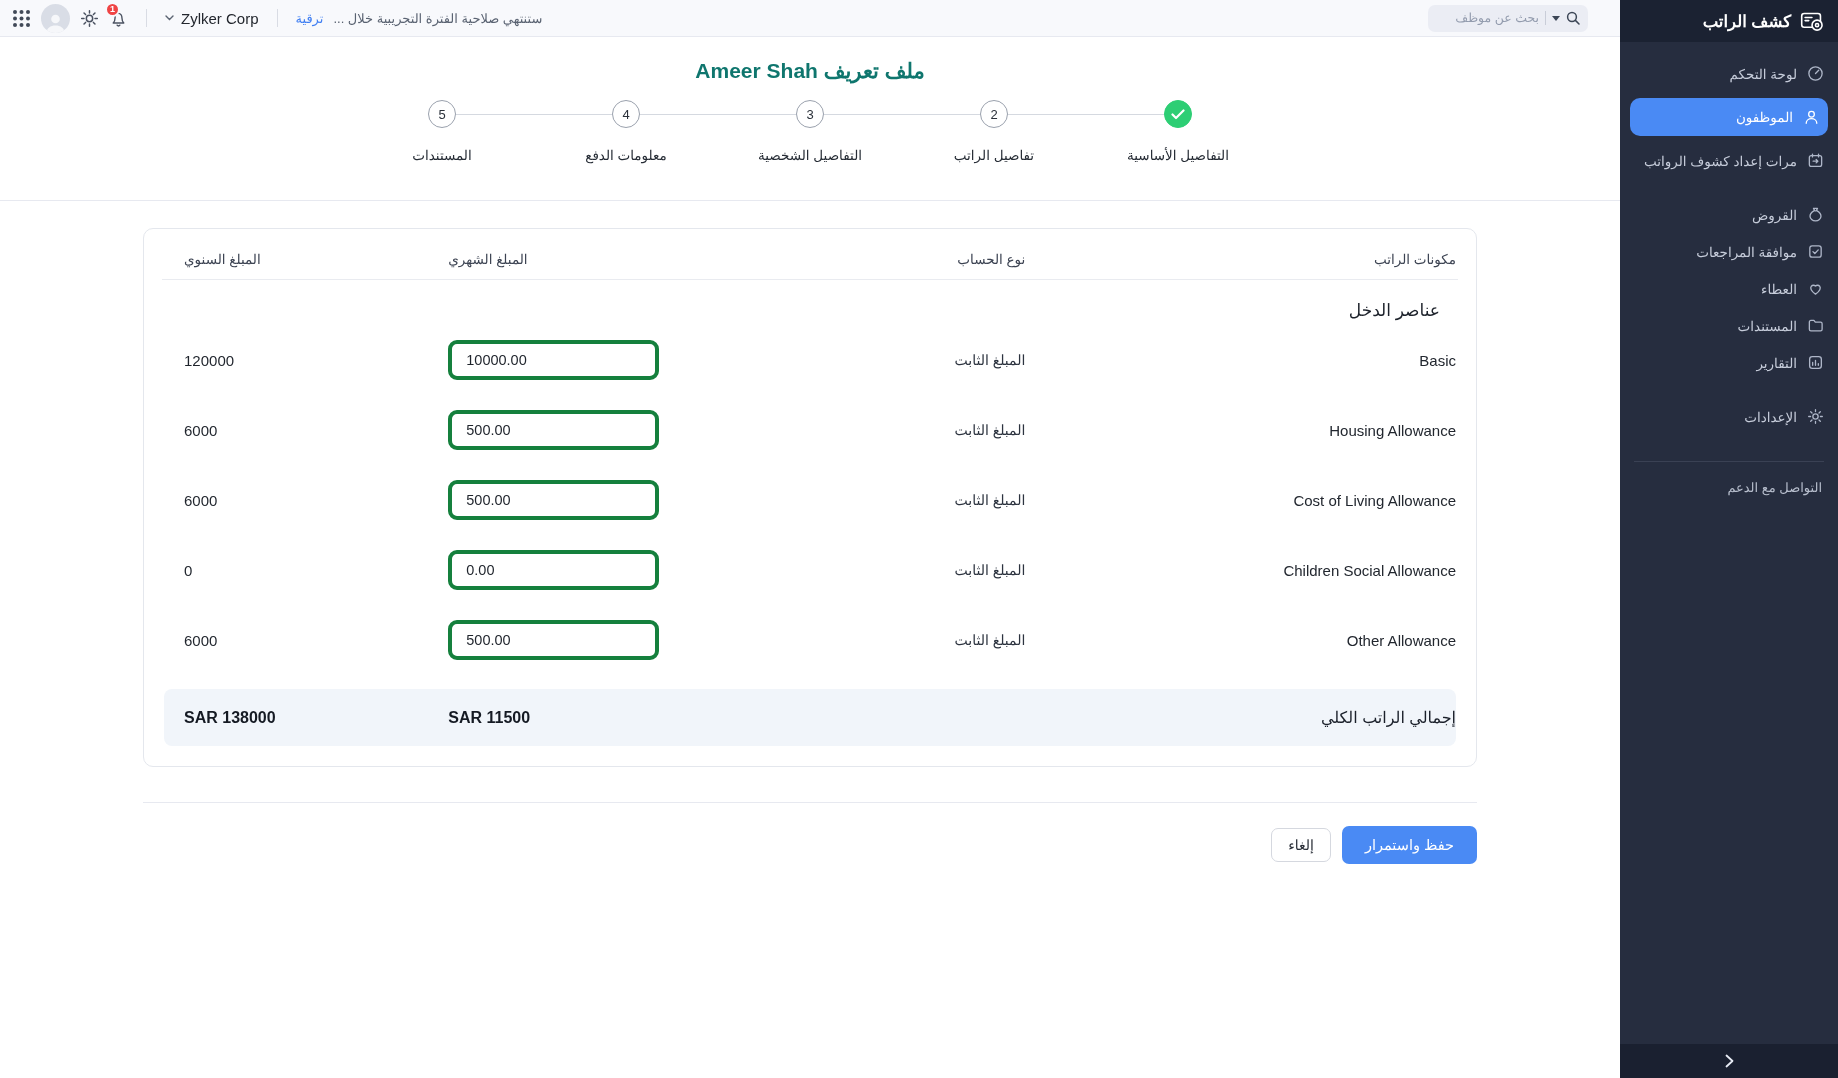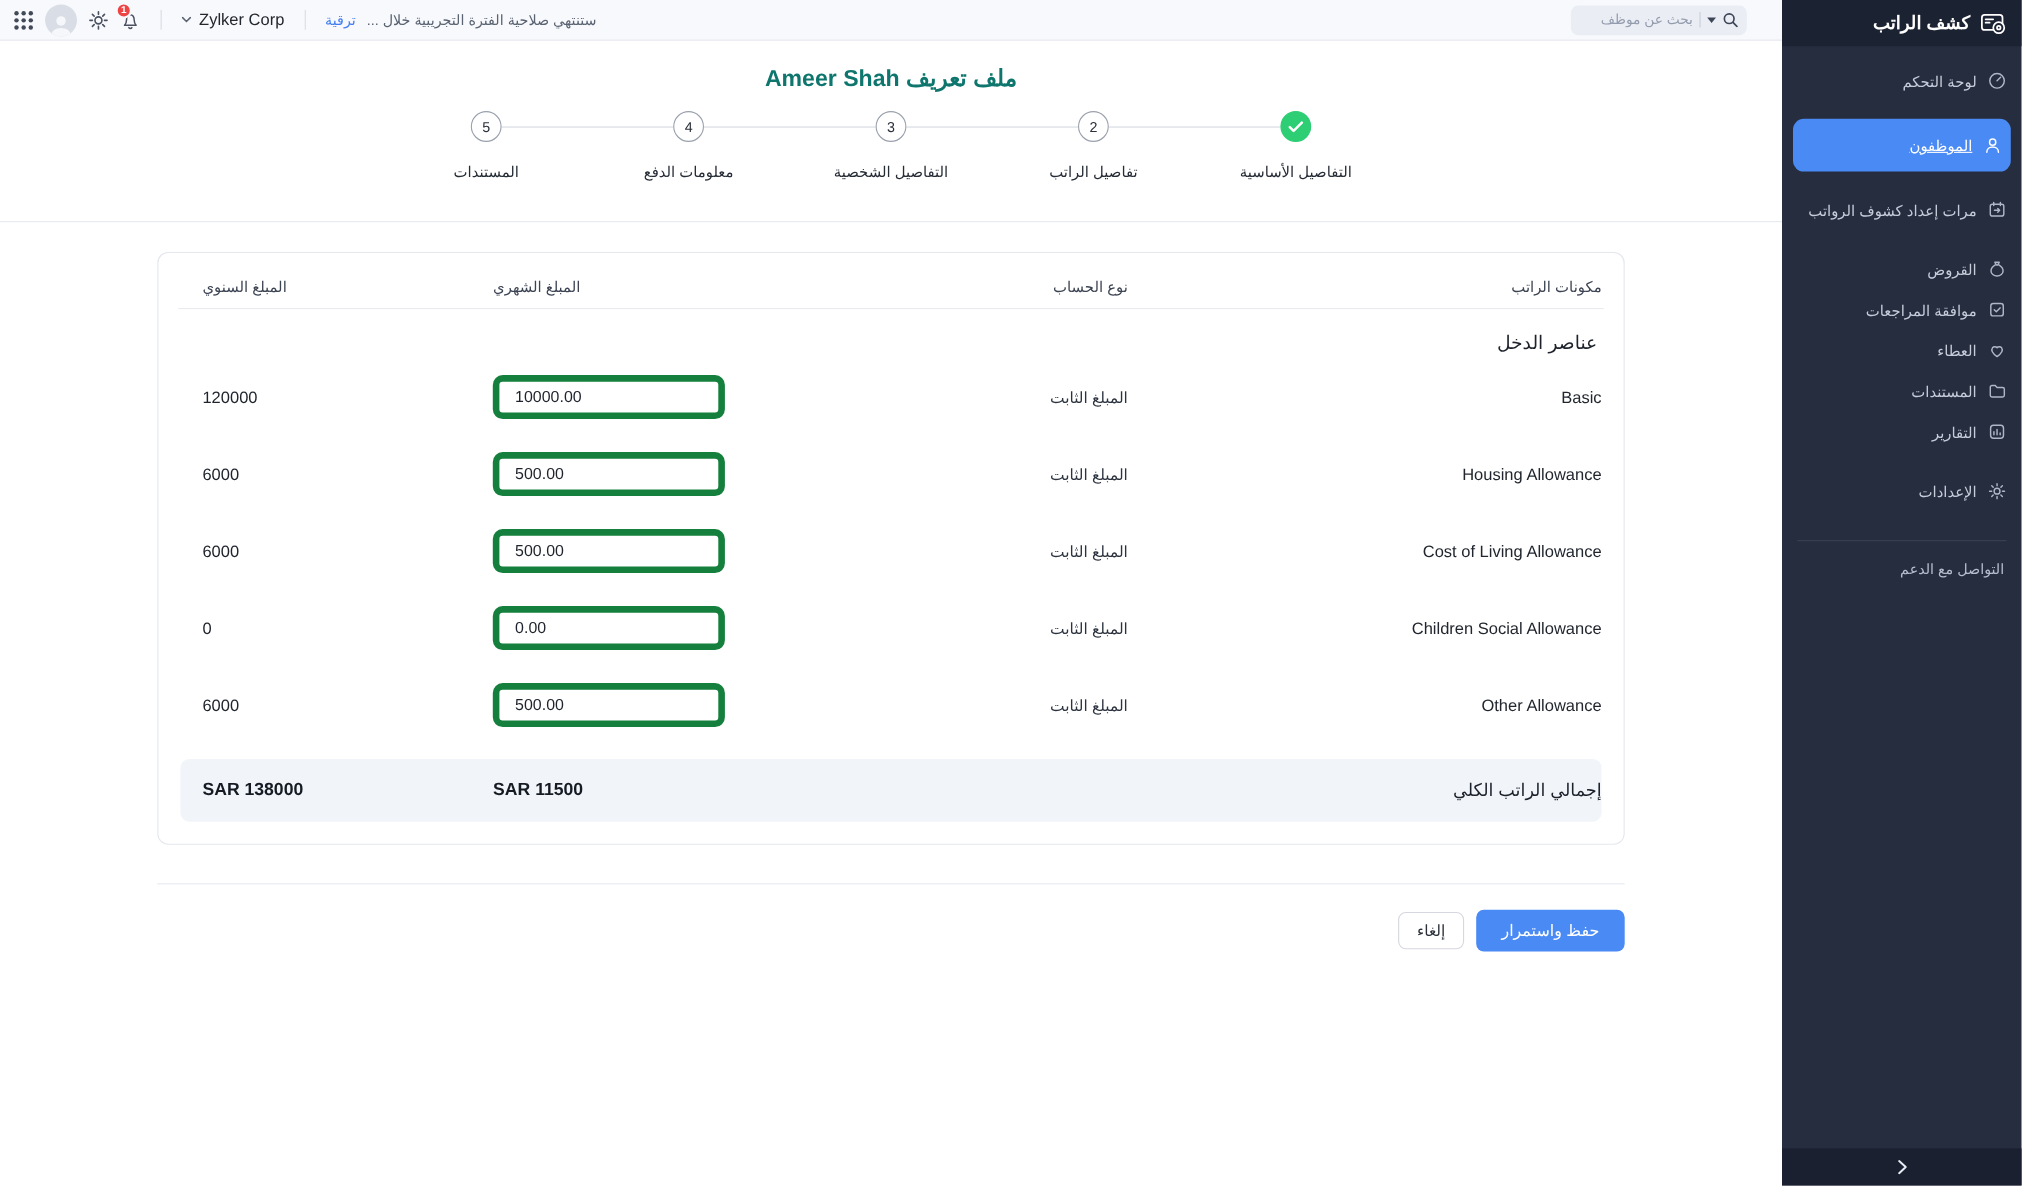--- a/index.html
+++ b/index.html
@@ -49,21 +49,21 @@
     height:42px; background:#1b2232; color:#fff; font-size:16.5px; font-weight:bold;
     display:flex; align-items:center; gap:9px; padding:18px 13px;
   }
   .sb-nav { padding-top:13px; }
   .sb-item {
     display:flex; align-items:center; gap:10px; padding:0 14px; height:37px;
     color:#c6ccda; cursor:pointer; white-space:nowrap;
   }
   .sb-item .ic { display:flex; align-items:center; color:#aeb6c8; flex:0 0 auto; }
   .sb-item.active {
-    background:#4a8af4; color:#fff; border-radius:10px; margin:16px 10px; padding:0 8px; height:48px;text-decoration:underline;
+    background:#4a8af4; color:#fff; border-radius:10px; margin:6px 10px; padding:0 8px; height:38px;
   }
   .sb-item.active .ic { color:#fff; }
   .sb-gap { height:17px; }
   .sb-divider { height:1px; background:#3a4154; margin:26px 14px 12px; }
   .sb-support { padding:6px 16px; color:#b7becd; font-size:13px; cursor:pointer; }
   .sb-footer {
     position:absolute; bottom:0; right:0; width:218px; height:34px; background:#1a2030;
     display:flex; align-items:center; justify-content:center; color:#e8ecf5; cursor:pointer;
   }
 
@@ -90,28 +90,28 @@
     width:1334px; margin:27px auto 0; border:1px solid #e4e7ed; border-radius:10px;
     padding:12px 20px 20px; background:#fff;
   }
   .trow { display:grid; grid-template-columns:29% 23% 26% 22%; align-items:center; }
   .thead { padding:10px 0 12px; font-size:13.5px; color:#3c4352; }
   .thead .h-comp { text-align:right; }
   .thead .h-type { text-align:right; padding-left:0; padding-right:56px; }
   .thead .h-month { text-align:left; }
   .thead .h-year { text-align:left; padding-left:20px; }
   .card-divider { height:1px; background:#e9ebf0; margin:0 -2px; }
-  .section-title { text-align:right; font-size:17px; color:#1d222b; margin:20px 4px 4px; }
+  .section-title { text-align:right; font-size:17px; color:#1d222b; margin:20px 16px 4px; }
 
   .drow { min-height:70px; }
   .cell-comp { text-align:right; font-size:15px; color:#22272f; }
   .cell-type { text-align:right; padding-right:56px; font-size:14px; color:#2c333f; }
   .cell-month { display:flex; justify-content:flex-end; }
   .cell-month input {
-    width:211px; height:40px; border:6px solid #15803d; border-radius:9px; background:#fff;
+    width:211px; height:40px; border:4px solid #15803d; border-radius:9px; background:#fff;
     padding:0 14px; font-family:"Liberation Sans",sans-serif; font-size:14.5px; color:#1f242c;
     direction:ltr; text-align:left; outline:none;
   }
   .cell-year { text-align:left; padding-left:20px; font-size:15px; color:#1f242c; }
 
   .total-row {
     margin-top:14px; background:#f1f5fa; border-radius:8px; min-height:57px; padding:0;
   }
   .total-label { text-align:right; font-size:16px; color:#1b202a; }
   .total-month { text-align:left; font-size:16px; font-weight:bold; color:#151a23; direction:ltr; }

